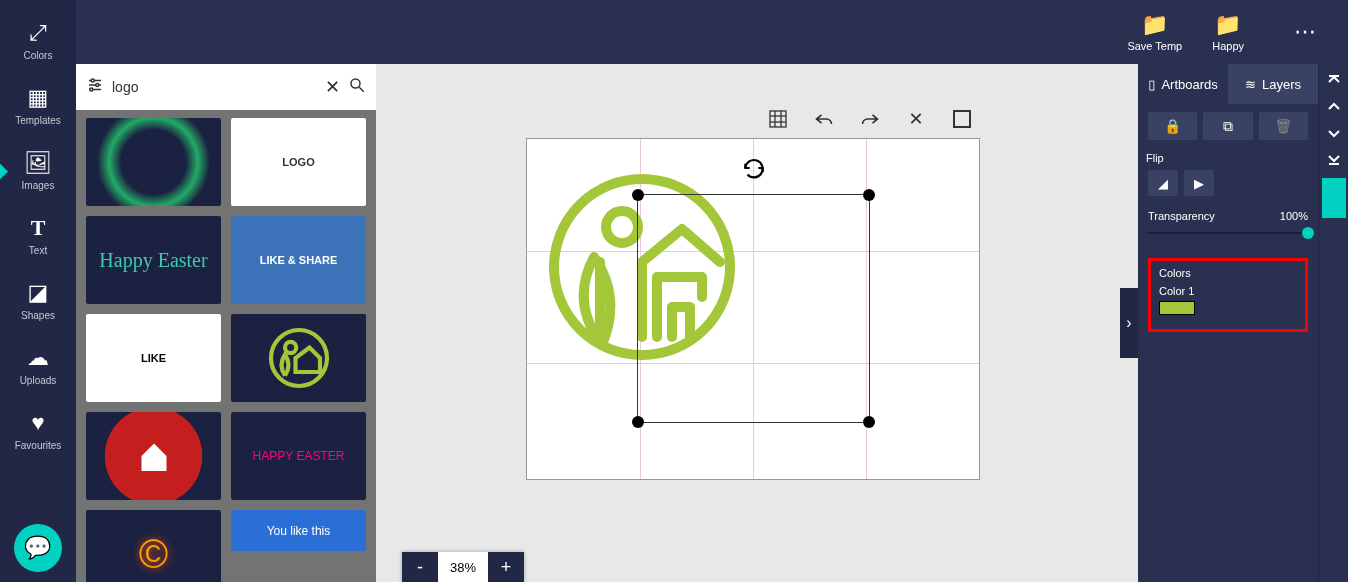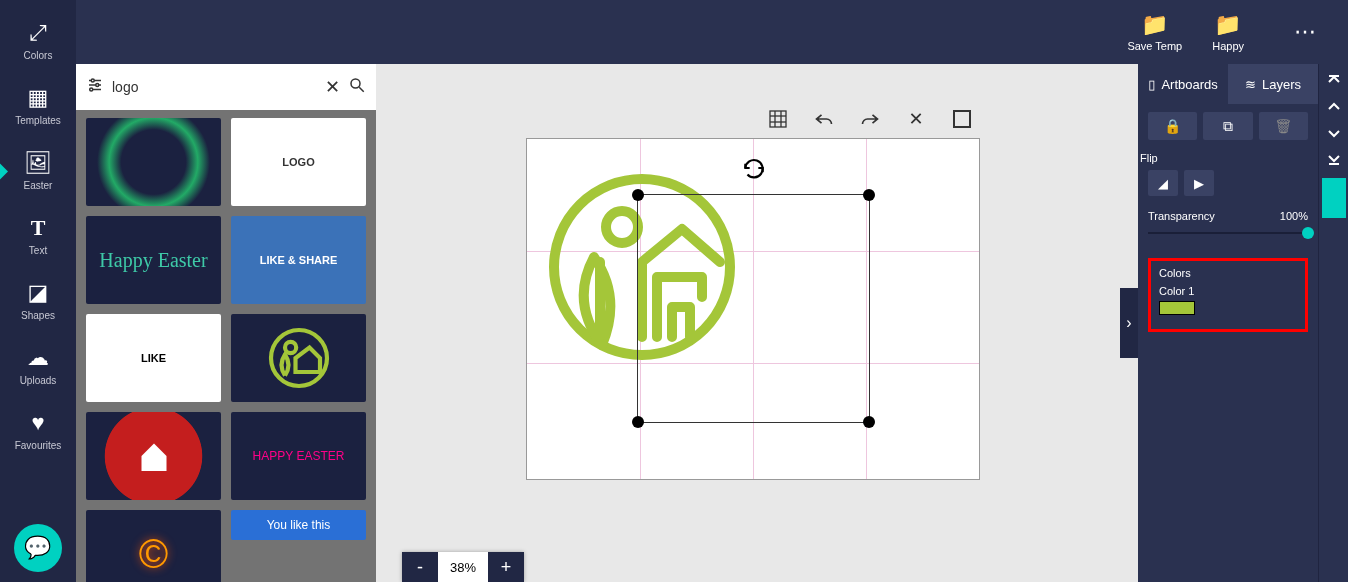--- a/index.html
+++ b/index.html
@@ -43,21 +43,21 @@
   .zoom-val { width: 50px; background: #fff; display: flex; align-items: center; justify-content: center; font-size: 13px; }
 
   .right-area { position: absolute; top: 64px; right: 0; bottom: 0; width: 210px; display: flex; }
   .right-panel { width: 180px; background: #2a3150; display: flex; flex-direction: column; color: #fff; }
   .right-tabs { display: flex; height: 40px; }
   .rtab { flex: 1; display: flex; align-items: center; justify-content: center; gap: 6px; font-size: 13px; cursor: pointer; }
   .rtab.inactive { background: #3a4264; }
   .action-row { display: flex; gap: 6px; padding: 8px 10px; }
   .act-btn { flex: 1; height: 28px; background: #3a4264; display: flex; align-items: center; justify-content: center; cursor: pointer; border-radius: 2px; font-size: 14px; }
   .act-btn.del { color: #888; }
-  .sect-label { font-size: 11px; padding: 4px 2px; }
+  .sect-label { font-size: 11px; padding: 4px 8px; }
   .flip-row { display: flex; gap: 6px; padding: 2px 10px 10px 10px; }
   .flip-btn { width: 30px; height: 26px; background: #3a4264; display: flex; align-items: center; justify-content: center; cursor: pointer; border-radius: 2px; font-size: 13px; }
   .trans-row { display: flex; justify-content: space-between; padding: 4px 10px; font-size: 11px; }
   .slider-wrap { padding: 6px 10px 18px 10px; }
   .slider-track { height: 2px; background: #1a1f38; position: relative; }
   .slider-thumb { position: absolute; right: -6px; top: -5px; width: 12px; height: 12px; background: #00d1c1; border-radius: 50%; }
   .colors-box { margin: 6px 10px; border: 3px solid #ff0000; padding: 6px 8px 14px 8px; }
   .colors-box .title { font-size: 11px; margin-bottom: 6px; }
   .color-label { font-size: 11px; margin-bottom: 4px; }
   .swatch { width: 36px; height: 14px; background: #a4c639; border: 1px solid #000; cursor: pointer; }
@@ -85,21 +85,21 @@
   <div class="nav-item">
     <span class="ico">⤢</span>
     <span>Colors</span>
   </div>
   <div class="nav-item">
     <span class="ico">▦</span>
     <span>Templates</span>
   </div>
   <div class="nav-item active">
     <span class="ico">🖼</span>
-    <span>Easter</span>
+    <span>Images</span>
   </div>
   <div class="nav-item">
     <span class="ico" style="font-family:serif;font-weight:bold;">T</span>
     <span>Text</span>
   </div>
   <div class="nav-item">
     <span class="ico">◪</span>
     <span>Shapes</span>
   </div>
   <div class="nav-item">
@@ -150,21 +150,21 @@
           <path d="M30 75 Q20 60 30 45 Q40 60 30 75"></path>
         </svg>
     </div>
     <div class="thumb" style="background:radial-gradient(circle,#c41e1e 0%,#c41e1e 60%,#1b2140 61%);position:relative">
       <svg width="50" height="50" viewBox="0 0 100 100" style="position:absolute">
           <path d="M50 25 L75 50 L75 80 L25 80 L25 50 Z" fill="#fff"></path>
         </svg>
     </div>
     <div class="thumb" style="font-size:12px;color:#f08">HAPPY EASTER</div>
     <div class="thumb" style="font-size:40px;color:#f90;text-shadow:0 0 8px #f50">©</div>
-    <div class="thumb white" style="background:#2a6fd6;color:#fff;height:30px;font-size:12px;align-self:start">You like this</div>
+    <div class="thumb white" style="background:#2a6fd6;color:#fff;height:41px;font-size:12px;align-self:start">You like this</div>
   </div>
   <div class="panel-collapse">
     <span>‹</span>
   </div>
 </div>
 
 <div class="canvas-area">
   <div class="canvas-toolbar">
     <span class="tb-ico">
       <svg width="18" height="18" viewBox="0 0 18 18" fill="none" stroke="#333" stroke-width="1.3">

